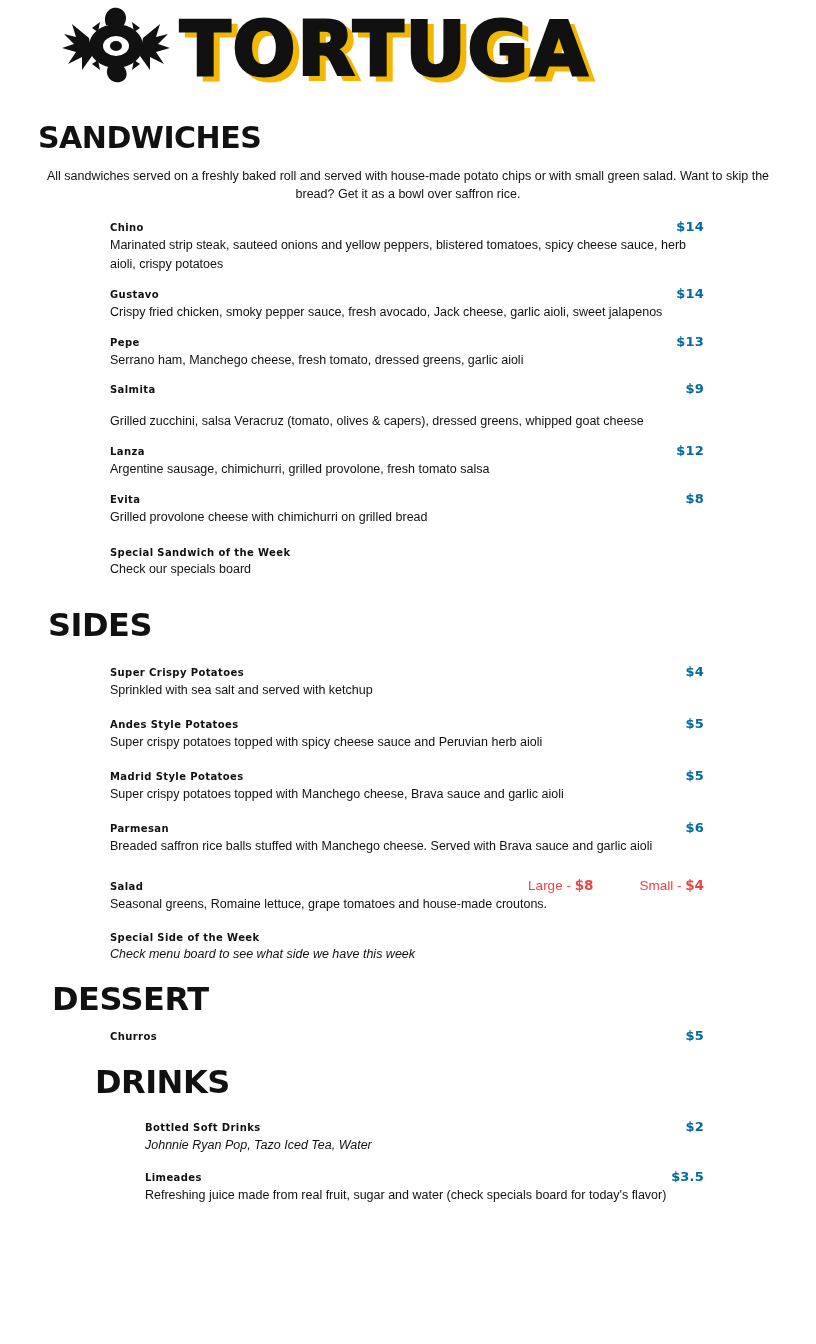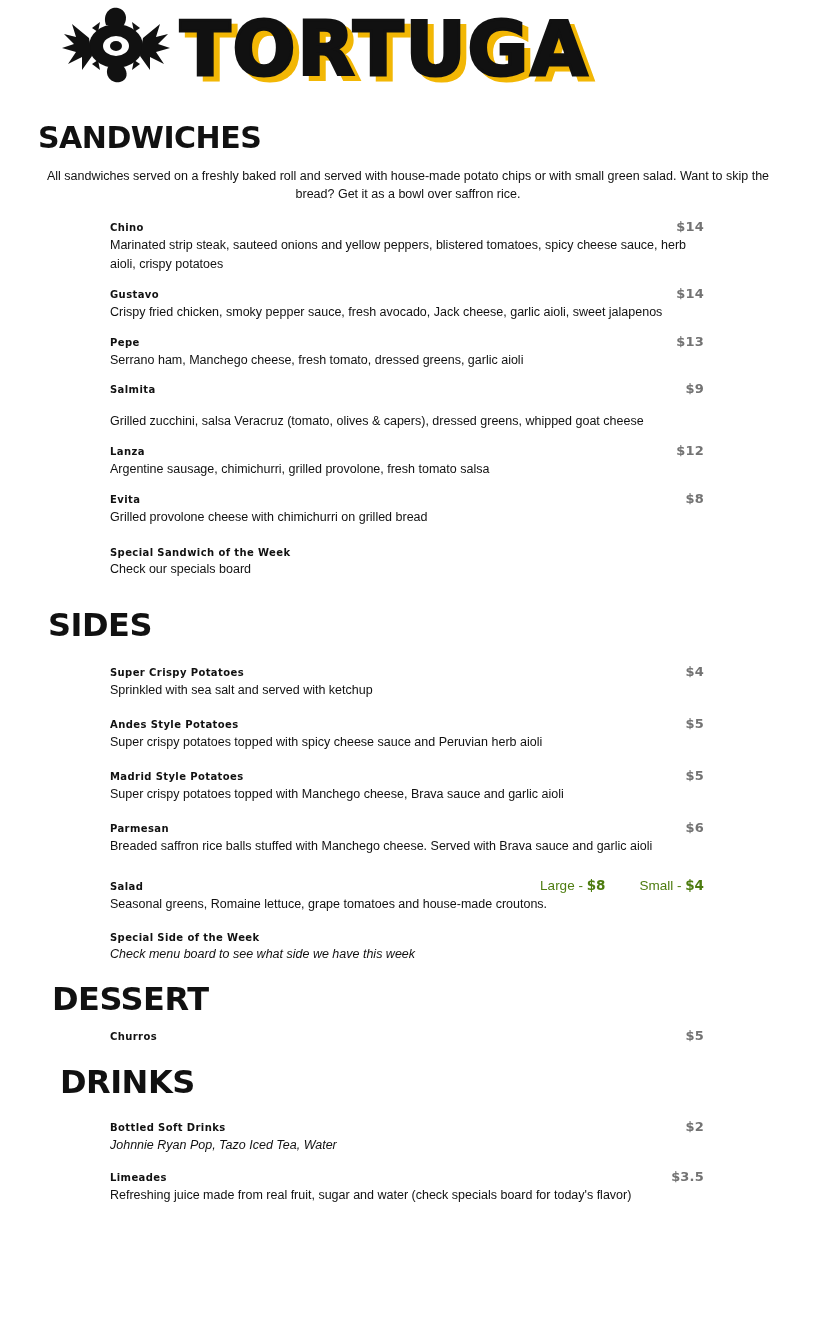--- a/index.html
+++ b/index.html
@@ -95,29 +95,29 @@
     font-weight: bold;
     font-size: 10px;
     letter-spacing: 0.4px;
     color: #111;
   }
   .item-price {
     font-family: "DejaVu Sans", sans-serif;
     font-weight: bold;
     font-size: 13px;
     letter-spacing: 0.2px;
-    color: #737373;
+    color: #0369a1;
     white-space: nowrap;
   }
   .price-pair {
     display: flex;
-    gap: 34px;
+    gap: 46px;
     font-family: "Liberation Sans", sans-serif;
     font-size: 13.5px;
-    color: #4d7c0f;
+    color: #ef4444;
   }
   .price-pair b { font-family: "DejaVu Sans", sans-serif; }
   .item-desc {
     font-size: 12.5px;
     line-height: 1.5;
     color: #111;
     margin-top: 2px;
     max-width: 600px;
   }
   .item-desc.italic { font-style: italic; }
@@ -130,21 +130,21 @@
     font-weight: bold;
     font-style: italic;
   }
   .dressing-line .val { font-style: italic; }
 
   .item.spaced-head .item-head { margin-bottom: 16px; }
 
   #sec-sandwiches { margin-top: 22px; }
   #sec-sides { margin-top: 28px; }
   #sec-dessert { margin-top: 8px; }
-  #sec-drinks { margin-top: 20px; }
+  #sec-drinks { margin-top: 20px; padding-left: 35px; }
   #sec-sides .items { margin-top: 20px; }
   #sec-dessert .items { margin-top: 10px; }
   #sec-drinks .items { margin-top: 18px; }
   #sec-sides .item { margin-bottom: 16px; }
   #sec-drinks .item { margin-bottom: 14px; }
 </style>
 </head>
 <body>
 
 <div class="header">

